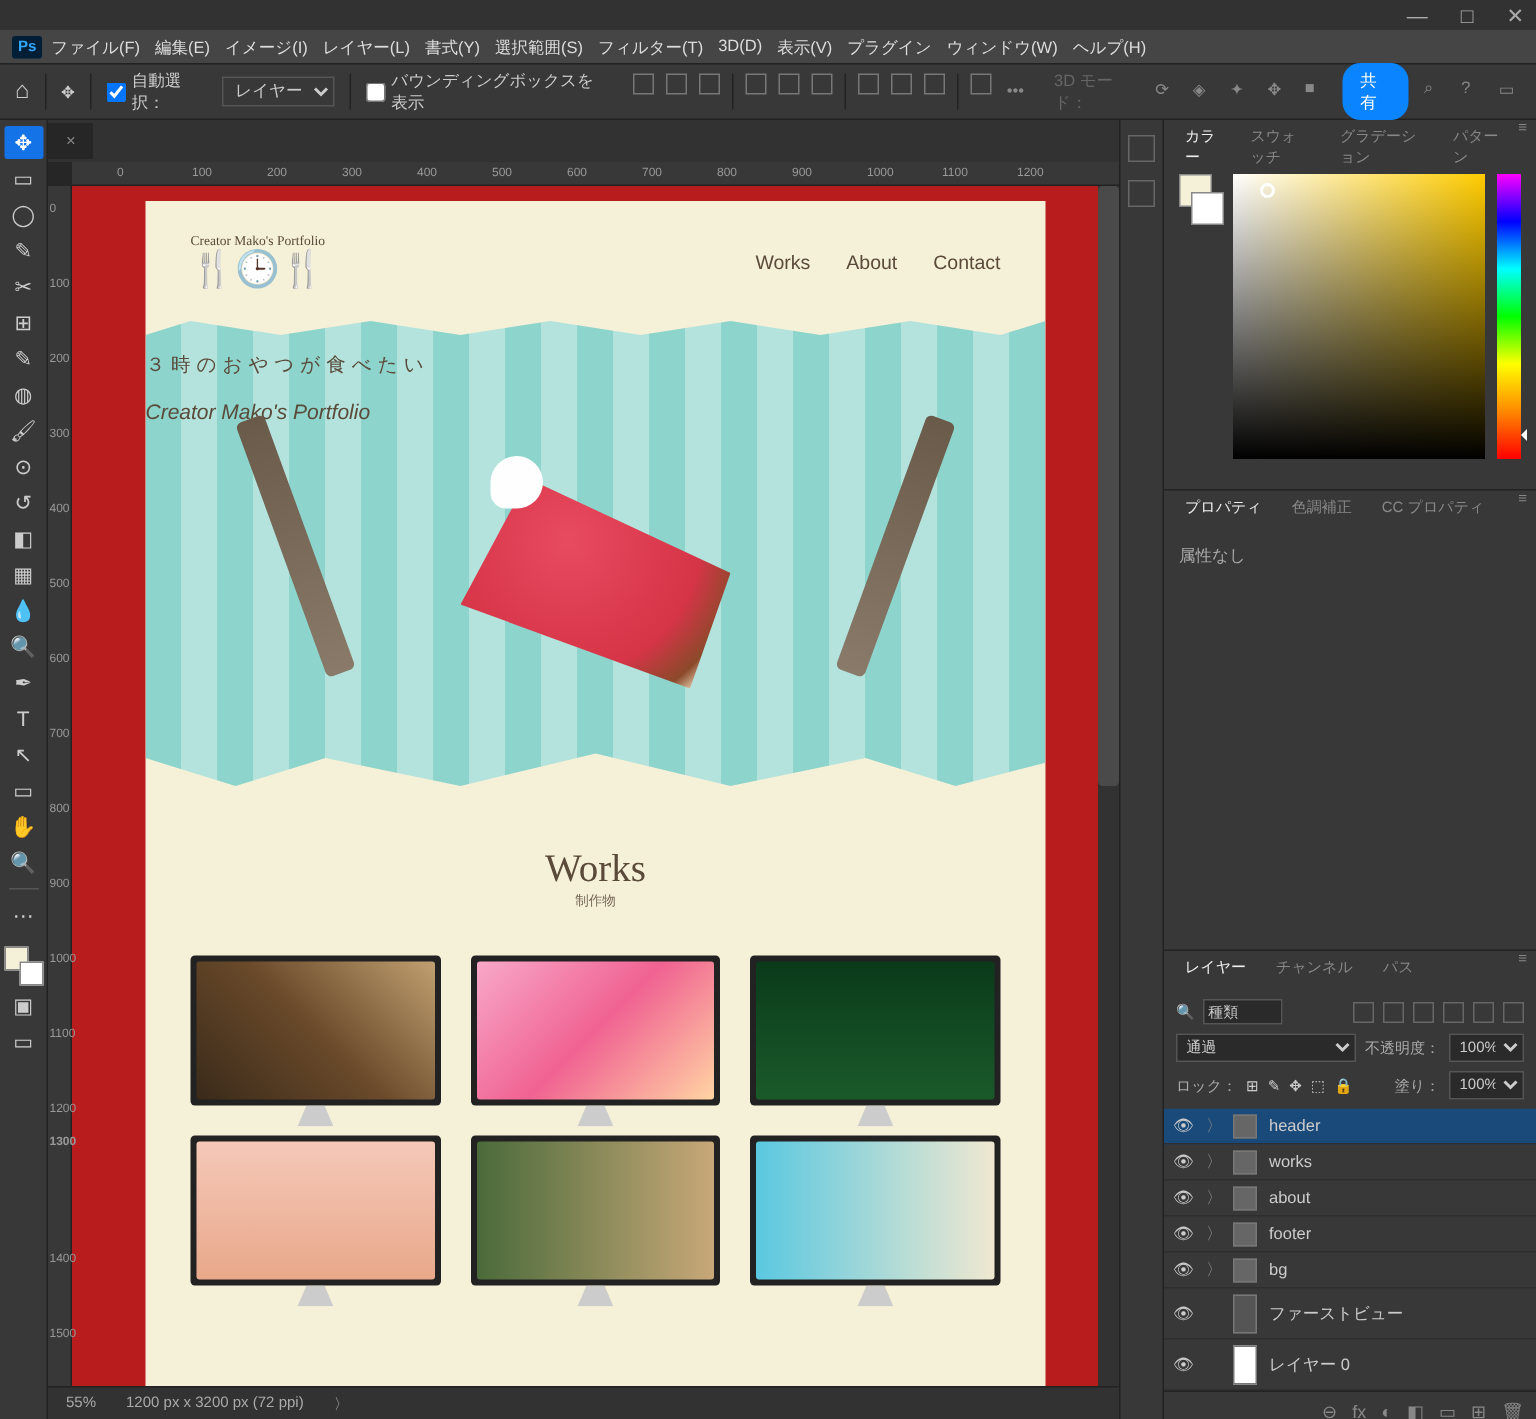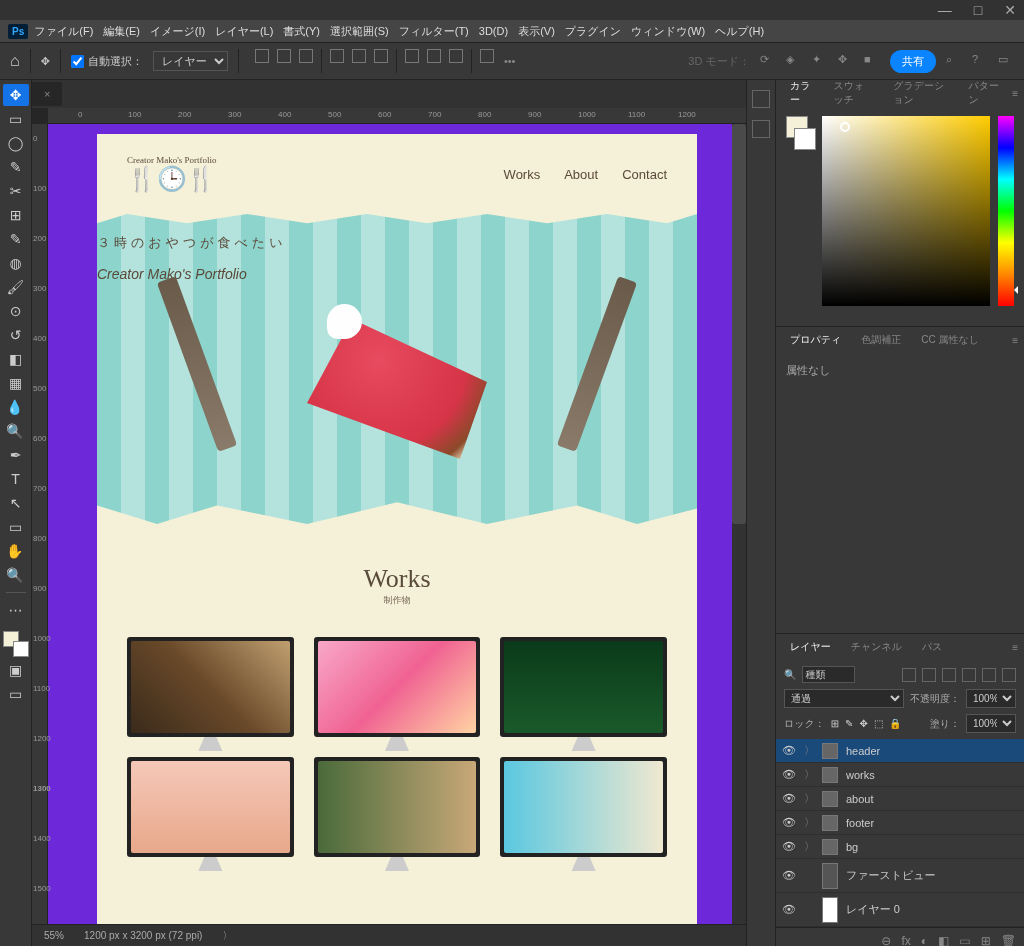--- a/index.html
+++ b/index.html
@@ -28,21 +28,21 @@
 .ltools .sw2{position:absolute;width:16px;height:16px;background:#fff;border:1px solid #888;bottom:0;right:0;}
 .center{flex:1;background:#262626;display:flex;flex-direction:column;position:relative;}
 .doctab{height:28px;background:#323232;display:flex;align-items:center;}
 .doctab .tab{background:#262626;padding:6px 12px;font-size:11px;color:#ddd;display:flex;align-items:center;gap:8px;}
 .doctab .tab .x{color:#888;}
 .ruler-h{height:16px;background:#383838;border-bottom:1px solid #222;position:relative;font-size:8px;color:#999;overflow:hidden;margin-left:16px;}
 .ruler-h span{position:absolute;top:2px;}
 .canvaswrap{flex:1;display:flex;}
 .ruler-v{width:16px;background:#383838;border-right:1px solid #222;position:relative;font-size:8px;color:#999;}
 .ruler-v span{position:absolute;left:1px;writing-mode:horizontal-tb;}
-.canvas{flex:1;background:#6d28d9;overflow:hidden;display:flex;justify-content:center;padding-top:10px;}
+.canvas{flex:1;background:#b91c1c;overflow:hidden;display:flex;justify-content:center;padding-top:10px;}
 .artboard{width:600px;height:790px;background:#f5f0d8;position:relative;overflow:hidden;}
 .art-header{height:80px;display:flex;align-items:center;justify-content:space-between;padding:0 30px;}
 .logo{display:flex;align-items:center;gap:6px;}
 .logo-text{font-size:9px;color:#5a4a3a;font-family:serif;}
 .logo-icon{display:flex;align-items:center;font-size:24px;color:#8a6a4a;}
 .nav{display:flex;gap:24px;font-size:13px;color:#5a4a3a;}
 .hero{height:310px;background:repeating-linear-gradient(90deg,#8dd4cc 0 24px,#b3e3dc 24px 48px);position:relative;border-radius:0;clip-path:polygon(0 3%,5% 0,15% 3%,25% 0,35% 3%,45% 0,55% 3%,65% 0,75% 3%,85% 0,95% 3%,100% 0,100% 95%,90% 100%,80% 94%,65% 100%,50% 93%,35% 100%,20% 94%,10% 100%,0 94%);}
 .hero-text{text-align:left;padding-top:20px;color:#5a4a3a;font-family:serif;}
 .hero-text .jp{font-size:13px;letter-spacing:4px;}
 .hero-text .en{font-size:14px;margin-top:14px;font-style:italic;}
@@ -62,21 +62,21 @@
 .s2{background:linear-gradient(135deg,#f8a8c8,#f06292,#ffd4a3);}
 .s3{background:linear-gradient(#0a3a1a,#1a5a2a);}
 .s4{background:linear-gradient(#f5c8b8,#e8a88a);}
 .s5{background:linear-gradient(90deg,#4a6a3a,#c8a878);}
 .s6{background:linear-gradient(90deg,#5ac8e0,#f0e8d0);}
 .status{height:22px;background:#323232;border-top:1px solid #222;display:flex;align-items:center;font-size:10px;color:#aaa;gap:20px;padding:0 12px;}
 .midstrip{width:30px;background:#383838;border-left:1px solid #222;border-right:1px solid #222;display:flex;flex-direction:column;align-items:center;padding-top:10px;gap:12px;}
 .midstrip div{width:18px;height:18px;border:1px solid #666;}
 .rpanel{width:248px;background:#383838;display:flex;flex-direction:column;}
 .panel{border-bottom:1px solid #222;}
-.ptabs{display:flex;height:26px;align-items:center;padding:0 6px;gap:4px;font-size:10px;color:#888;}
+.ptabs{display:flex;height:26px;padding:0 6px;gap:4px;font-size:10px;color:#888;}
 .ptabs .pt{padding:4px 8px;}
 .ptabs .pt.act{color:#eee;}
 .ptabs .menuicon{margin-left:auto;color:#888;}
 .colorpanel{height:220px;padding:10px;display:flex;gap:8px;}
 .colorsw{width:28px;}
 .colorsw .sw1{width:22px;height:22px;background:#f5f0d8;border:1px solid #888;}
 .colorsw .sw2{width:22px;height:22px;background:#fff;border:1px solid #888;margin-top:-10px;margin-left:8px;}
 .colorfield{flex:1;height:190px;background:linear-gradient(to bottom,transparent,#000),linear-gradient(to right,#fff,#ffcc00);position:relative;}
 .colorfield .picker{position:absolute;top:6px;left:18px;width:10px;height:10px;border:2px solid #fff;border-radius:50%;}
 .huebar{width:16px;height:190px;background:linear-gradient(#ff00ff,#0000ff,#00ffff,#00ff00,#ffff00,#ff8800,#ff0000);position:relative;}
@@ -132,20 +132,24 @@
   <span class="home">⌂</span>
   <span class="sep"></span>
   <span>✥</span>
   <span class="sep"></span>
   <label class="chk">
       <input type="checkbox" checked="" style="">
       <span>自動選択：</span>
     </label>
   <select><option>レイヤー</option></select>
   <span class="sep"></span>
+  <label class="chk">
+      <input type="checkbox" style="">
+      <span>バウンディングボックスを表示</span>
+    </label>
   <div class="alignrow">
     <span class="ai"></span>
       <span class="ai"></span>
       <span class="ai"></span>
     <span class="sep"></span>
     <span class="ai"></span>
       <span class="ai"></span>
       <span class="ai"></span>
     <span class="sep"></span>
     <span class="ai"></span>
@@ -230,21 +234,21 @@
           <span style="top: 160px;">300</span>
           <span style="top: 210px;">400</span>
           <span style="top: 260px;">500</span>
           <span style="top: 310px;">600</span>
           <span style="top: 360px;">700</span>
           <span style="top: 410px;">800</span>
           <span style="top: 460px;">900</span>
           <span style="top: 510px;">1000</span>
           <span style="top: 560px;">1100</span>
           <span style="top: 610px;">1200</span>
-          <span style="top: 660px; font-weight: bold;">1300</span>
+          <span style="top: 632px; font-weight: bold;">1300</span>
           <span style="top: 710px;">1400</span>
           <span style="top: 760px;">1500</span>
         </div>
       <div class="canvas">
         <div class="artboard">
           <div class="art-header">
             <div class="logo">
               <div>
                 <div class="logo-text">Creator Mako's Portfolio</div>
                 <div class="logo-icon">🍴🕒🍴</div>
@@ -327,21 +331,21 @@
           </div>
         <div class="huebar">
             <div class="hp"></div>
           </div>
       </div>
     </div>
     <div class="panel">
       <div class="ptabs">
         <span class="pt act">プロパティ</span>
         <span class="pt">色調補正</span>
-        <span class="pt">CC 属性なし</span>
+        <span class="pt">CC プロパティ</span>
         <span class="menuicon">≡</span>
       </div>
       <div class="proppanel">属性なし</div>
     </div>
     <div class="panel layerpanel">
       <div class="ptabs">
         <span class="pt act">レイヤー</span>
         <span class="pt">チャンネル</span>
         <span class="pt">パス</span>
         <span class="menuicon">≡</span>

